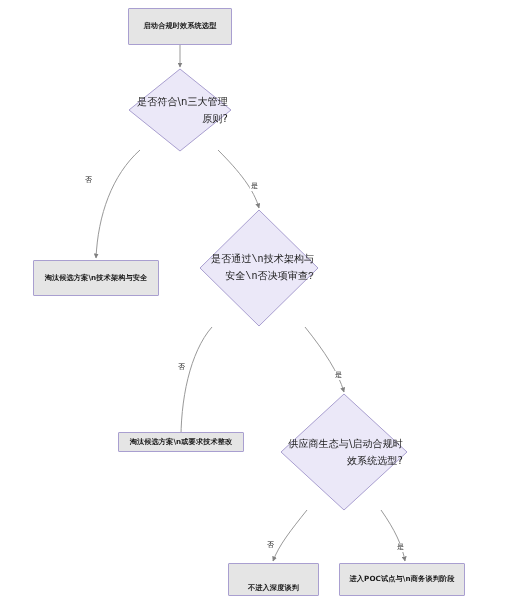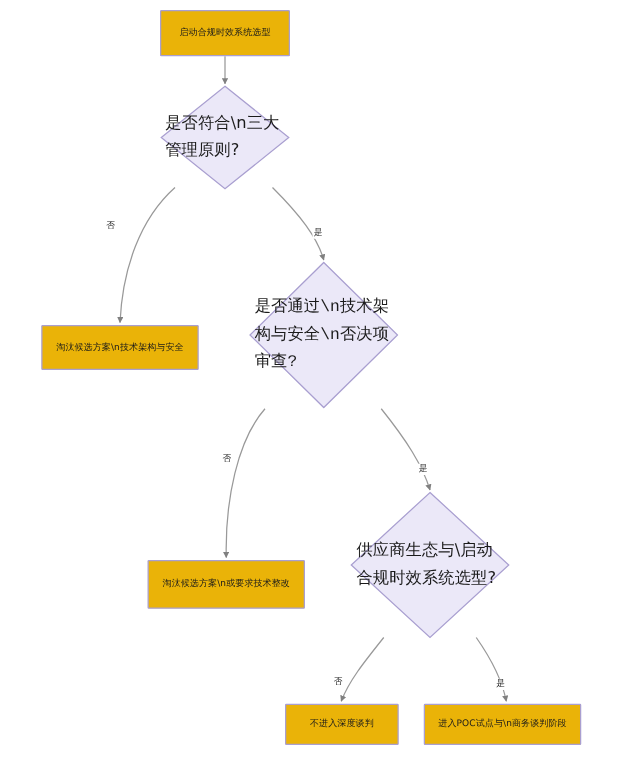--- a/index.html
+++ b/index.html
@@ -30,24 +30,25 @@
     display: flex;
     align-items: center;
     justify-content: center;
     text-align: center;
     color: #1a1a1a;
     font-size: 7.2px;
     line-height: 1.45;
     letter-spacing: 0.1px;
   }
   .node-box {
-    background: #eab308;
+    background: #e5e5e5;
     border: 1px solid #a99fd0;
     border-radius: 1px;
     padding: 2px 4px;
+    font-weight: bold;
   }
   .diamond-wrap {
     position: absolute;
   }
   .diamond-shape {
     position: absolute;
     left: 0;
     top: 0;
     width: 100%;
     height: 100%;
@@ -59,22 +60,22 @@
   }
   .diamond-label {
     position: absolute;
     left: 4%;
     top: 0;
     width: 92%;
     height: 100%;
     display: flex;
     align-items: center;
     justify-content: center;
-    text-align: left;
-    font-size: 13px;
+    text-align: right;
+    font-size: 10px;
     line-height: 1.7;
     color: #1a1a1a;
     letter-spacing: 0.1px;
   }
   .edge-label {
     position: absolute;
     background: #ffffff;
     color: #1a1a1a;
     font-size: 7px;
     line-height: 1;
@@ -128,34 +129,34 @@
 
   <div class="diamond-wrap" style="left:199px; top:209px; width:120px; height:118px;font-family:Liberation Mono, monospace;">
     <span class="diamond-shape">
       <svg viewBox="0 0 120 118" preserveAspectRatio="none" xmlns="http://www.w3.org/2000/svg">
         <polygon points="60,1 119,59 60,117 1,59" fill="#ebe8f8" stroke="#a99fd0" stroke-width="1"></polygon>
       </svg>
     </span>
     <span class="diamond-label">是否通过\n技术架构与安全\n否决项审查?</span>
   </div>
 
-  <div class="node node-box" style="left:118px; top:448px; width:126px; height:39px;">
+  <div class="node node-box" style="left:118px; top:432px; width:126px; height:20px;">
     <span>淘汰候选方案\n或要求技术整改</span>
   </div>
 
   <div class="diamond-wrap" style="left:280px; top:393px; width:128px; height:118px;">
     <span class="diamond-shape">
       <svg viewBox="0 0 128 118" preserveAspectRatio="none" xmlns="http://www.w3.org/2000/svg">
         <polygon points="64,1 127,59 64,117 1,59" fill="#ebe8f8" stroke="#a99fd0" stroke-width="1"></polygon>
       </svg>
     </span>
     <span class="diamond-label">供应商生态与\启动合规时效系统选型?</span>
   </div>
 
-  <div class="node node-box" style="left:228px; top:563px; width:91px; height:33px;">
+  <div class="node node-box" style="left:228px; top:563px; width:91px; height:33px;align-items:flex-end;">
     <span>不进入深度谈判</span>
   </div>
 
   <div class="node node-box" style="left:339px; top:563px; width:126px; height:33px;">
     <span>进入POC试点与\n商务谈判阶段</span>
   </div>
 
   <div class="edge-label" style="left:84px; top:176px;">否</div>
 
   <div class="edge-label" style="left:250px; top:182px;">是</div>

